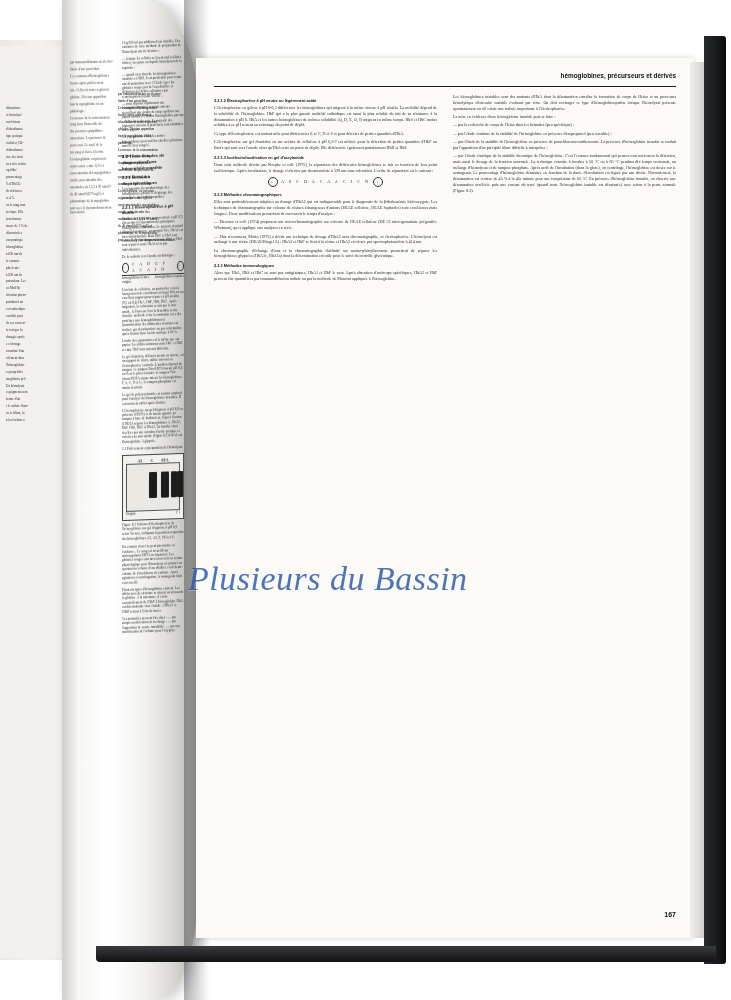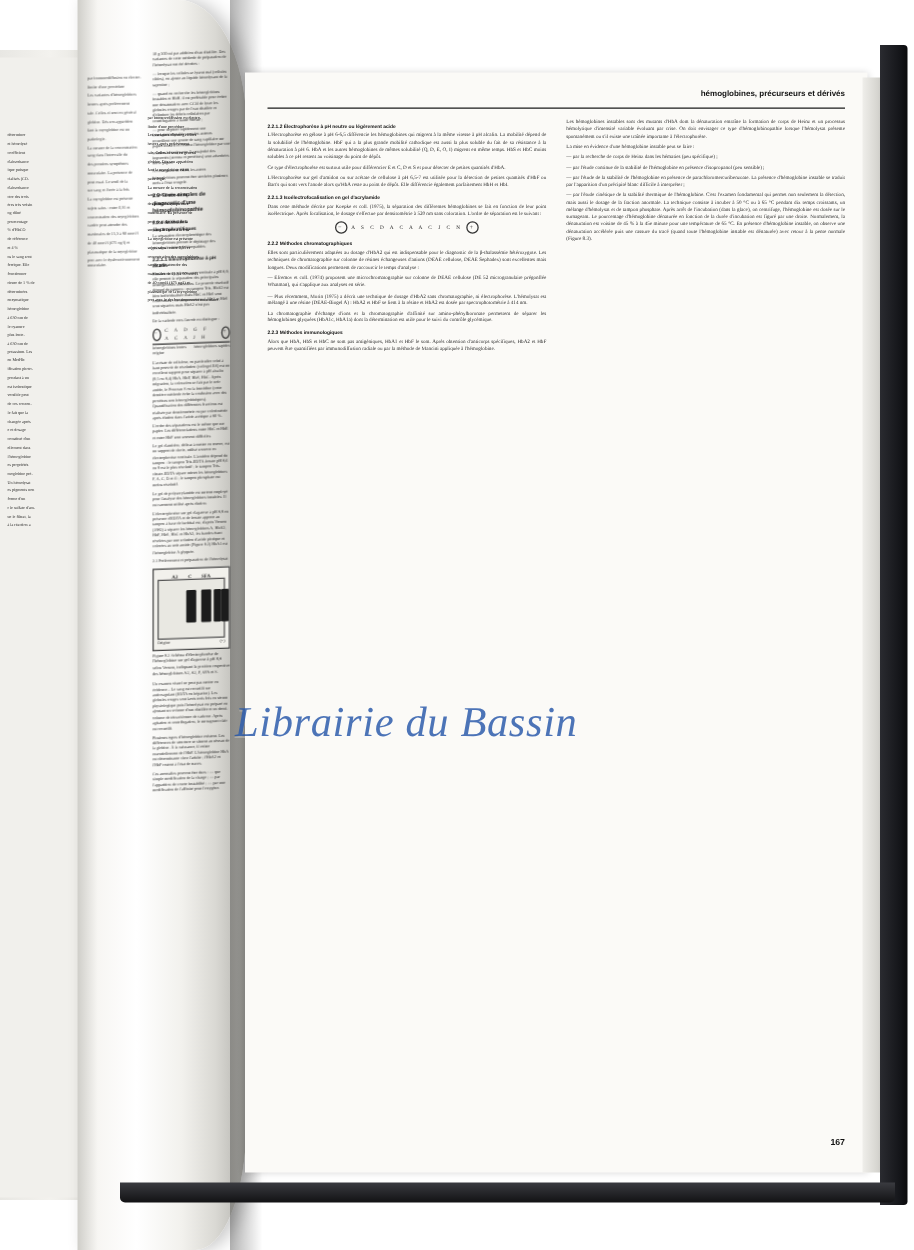--- a/index.html
+++ b/index.html
@@ -411,14 +411,14 @@
         <p>sujets sains : entre 0,35 et</p>
         <p>concentration des myoglobines</p>
         <p>cardée peut attendre des</p>
         <p>maximales de 15,3 à 90 nmol/l</p>
         <p>de 40 nmol/l (675 ng/l) et</p>
         <p>plasmatique de la myoglobine</p>
         <p>port avec le dysfonctionnement musculaire.</p>
       </div>
   </div>
 
-  <div class="watermark">Librairie du Bassin</div>
+  <div class="watermark">Plusieurs du Bassin</div>
 </div>
 
 </body></html>

